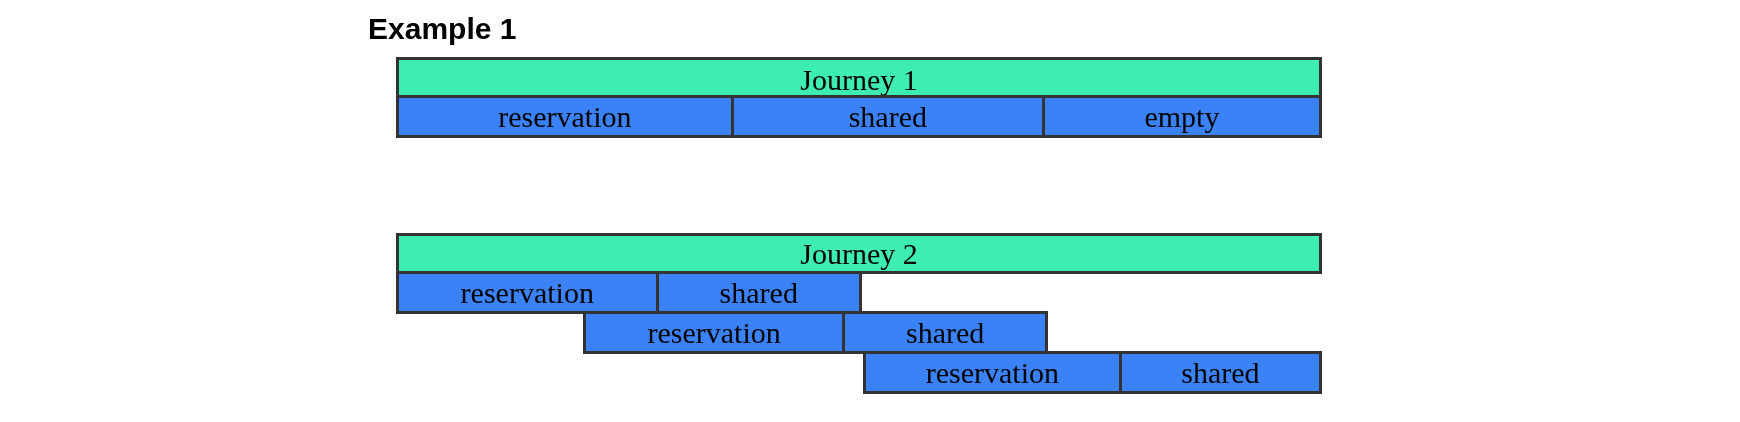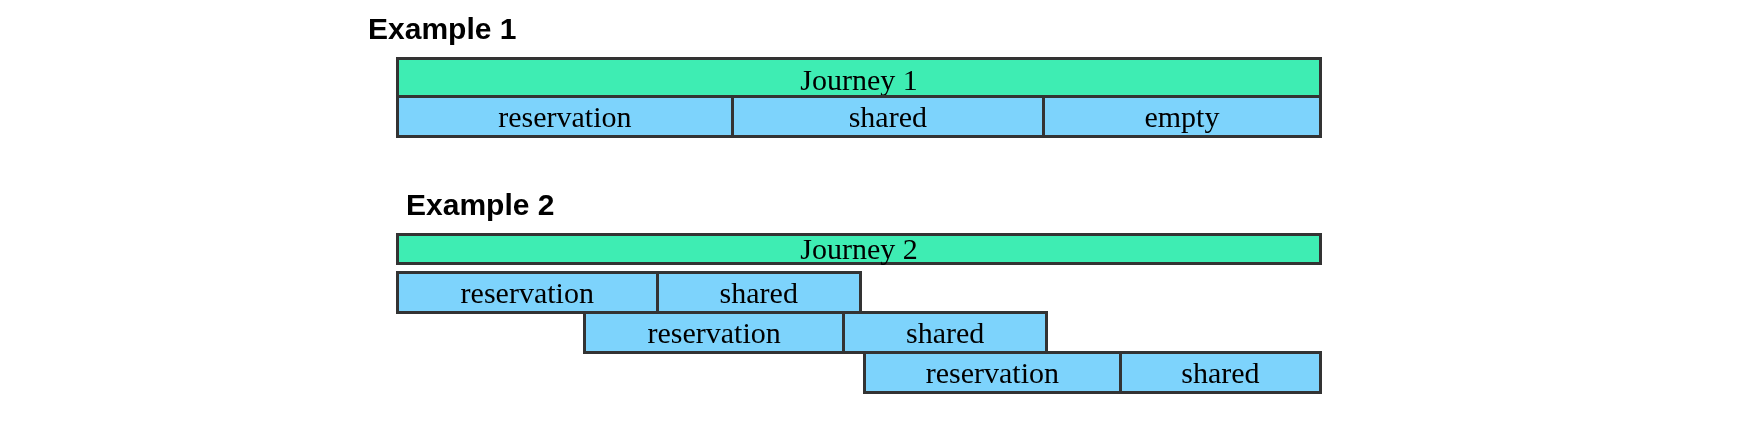--- a/index.html
+++ b/index.html
@@ -38,21 +38,21 @@
     justify-content:center;
   }
   .journey-bar span{
     font-size:30px;
     line-height:1;
     white-space:nowrap;
   }
   .seg-row{
     position:absolute;
     box-sizing:border-box;
-    background:#7dd3fc;
+    background:#3b82f6;
     border:3px solid var(--border-color);
     display:flex;
     align-items:stretch;
   }
   .seg-cell{
     box-sizing:border-box;
     display:flex;
     align-items:center;
     justify-content:center;
     border-right:3px solid var(--border-color);
@@ -81,23 +81,22 @@
       <span>reservation</span>
     </div>
     <div class="seg-cell" style="flex-grow:339;">
       <span>shared</span>
     </div>
     <div class="seg-cell" style="flex-grow:294;">
       <span>empty</span>
     </div>
   </div>
 
-  <h2 class="ex-title" style="left:406px; top:188px;">Example 2</h2>
 
-  <div class="journey-bar" style="left:396px; top:233px; width:926px; height:32px;">
+  <div class="journey-bar" style="left:396px; top:233px; width:926px; height:41px;">
     <span>Journey 2</span>
   </div>
 
   <div class="seg-row" style="left:396px; top:271px; width:466px; height:43px;">
     <div class="seg-cell" style="flex-grow:234;">
       <span>reservation</span>
     </div>
     <div class="seg-cell" style="flex-grow:232;">
       <span>shared</span>
     </div>

